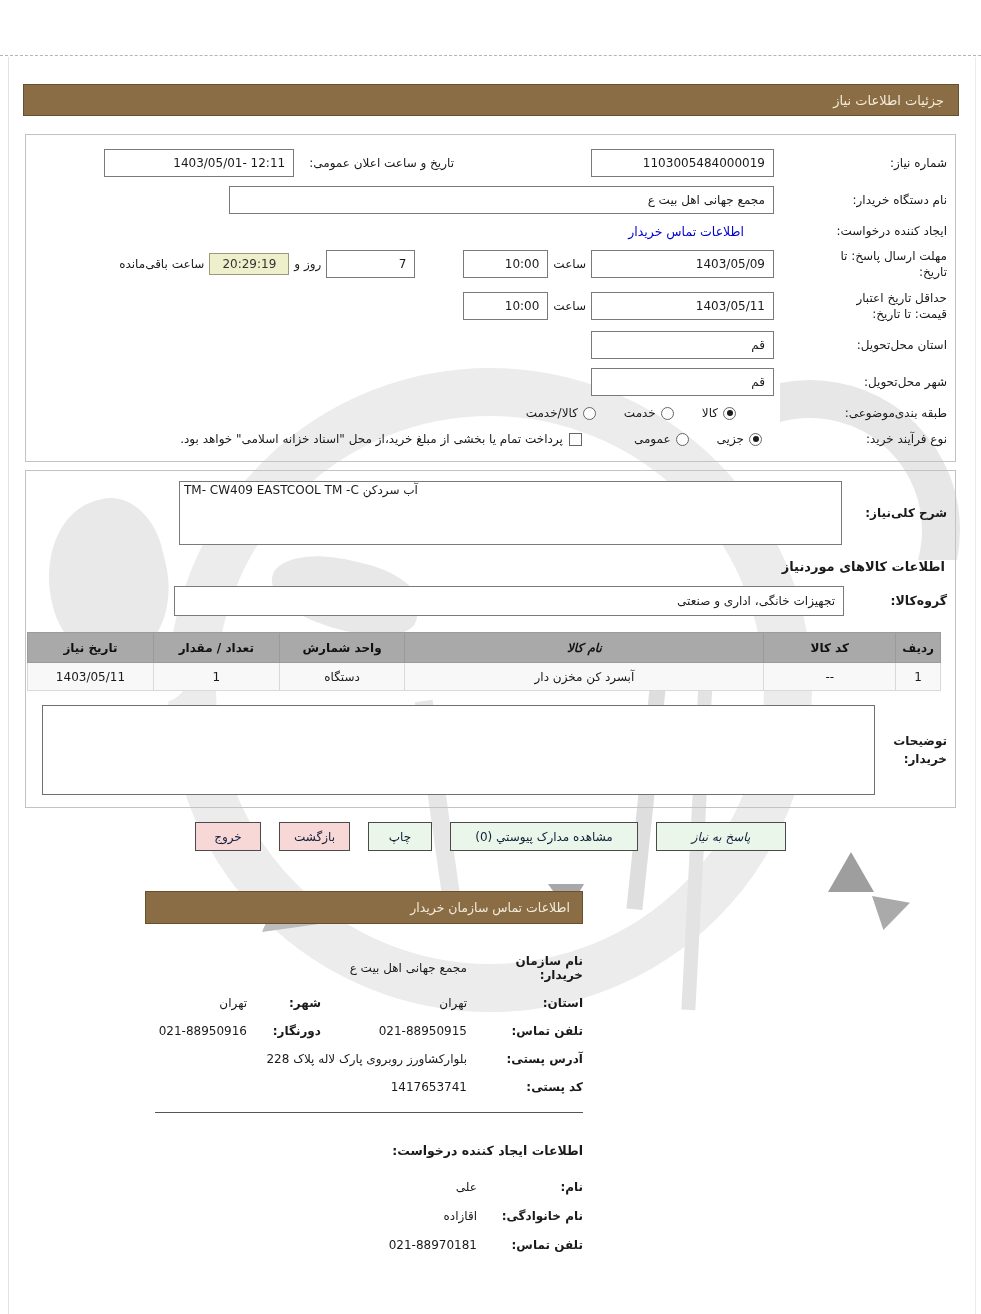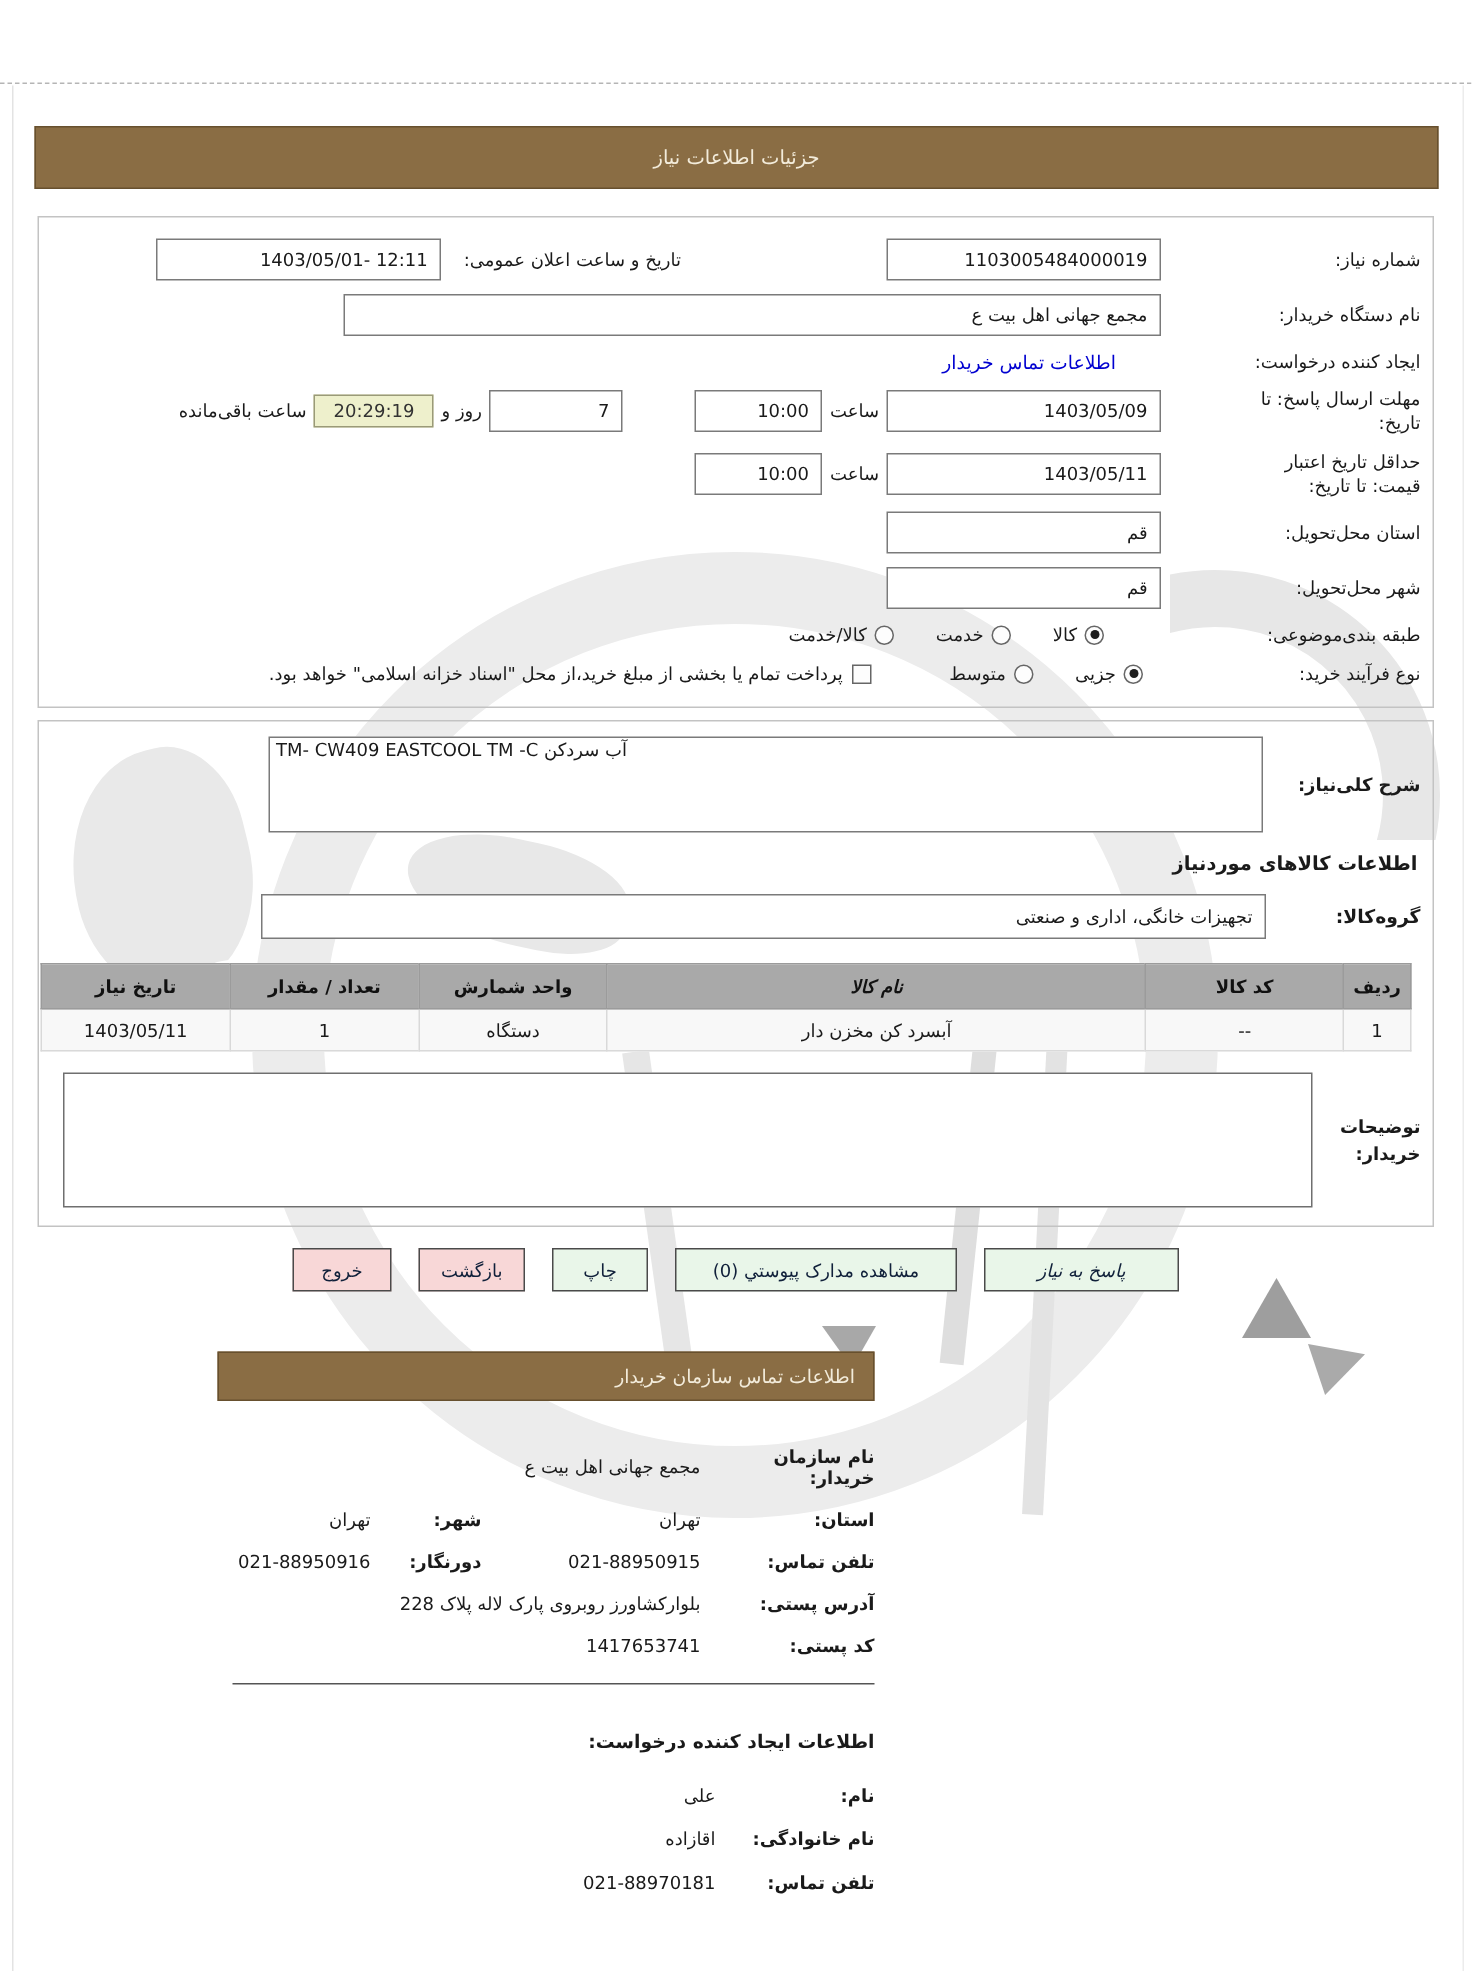--- a/index.html
+++ b/index.html
@@ -30,21 +30,21 @@
   .wm-stroke1{left:640px; top:650px; width:16px; height:260px; background:#dedede; transform:rotate(6deg);}
   .wm-stroke2{left:690px; top:680px; width:14px; height:330px; background:#e3e3e3; transform:rotate(3deg);}
   .wm-stroke3{left:430px; top:700px; width:18px; height:220px; background:#e6e6e6; transform:rotate(-8deg);}
   .wm-tri1{left:548px; top:884px; width:0; height:0; border-left:20px solid transparent; border-right:16px solid transparent; border-top:28px solid #a8a8a8;}
   .wm-tri2{left:828px; top:852px; width:46px; height:40px; background:#9e9e9e; clip-path:polygon(0 100%,50% 0,100% 100%);}
   .wm-tri3{left:872px; top:896px; width:38px; height:34px; background:#aaaaaa; clip-path:polygon(0 0,100% 20%,30% 100%);}
   .wm-tri4{left:262px; top:902px; width:64px; height:30px; background:#bdbdbd; clip-path:polygon(0 100%,20% 0,100% 70%);}
   
   .bar{background:var(--brown); border:1px solid var(--brown-border);
        color:var(--bar-text); display:flex; align-items:center; font-size:13px;}
-  .bar1{margin:28px 22px 0 23px; height:42px; padding:0 14px;justify-content:center;}
+  .bar1{margin:28px 22px 0 23px; height:32px; padding:0 14px;}
   .bar2{margin:40px 398px 0 auto; width:438px; height:33px; padding:0 12px; font-size:12.5px;}
   
   .panel{margin:18px 25px 0; border:1px solid var(--box-border); background:transparent;}
   .panel1{padding:14px 8px 14px 12px;}
   .panel2{margin-top:8px; padding:10px 8px 12px 12px;}
   
   .frow{display:flex; align-items:center; margin-bottom:9px;}
   .frow:last-child{margin-bottom:0;}
   .lbl{width:118px; margin-left:55px; text-align:right; line-height:1.35; flex:none;}
   .ibox{border:1px solid var(--input-border); background:#fff; height:28px;
@@ -202,21 +202,21 @@
     </div>
 
     <div class="frow">
       <div class="lbl">نوع فرآیند خرید:</div>
       <div class="opt gap2">
         <span class="radio sel"></span>
         <span>جزیی</span>
       </div>
       <div class="opt" style="margin-left:0;">
         <span class="radio"></span>
-        <span>متوسط</span>
+        <span>عمومی</span>
       </div>
       <div class="opt gap3" style="margin-left:0;">
         <span class="checkbox"></span>
         <span>پرداخت تمام یا بخشی از مبلغ خرید،از محل "اسناد خزانه اسلامی" خواهد بود.</span>
       </div>
     </div>
   </div>
 
   <div class="panel panel2">
 

